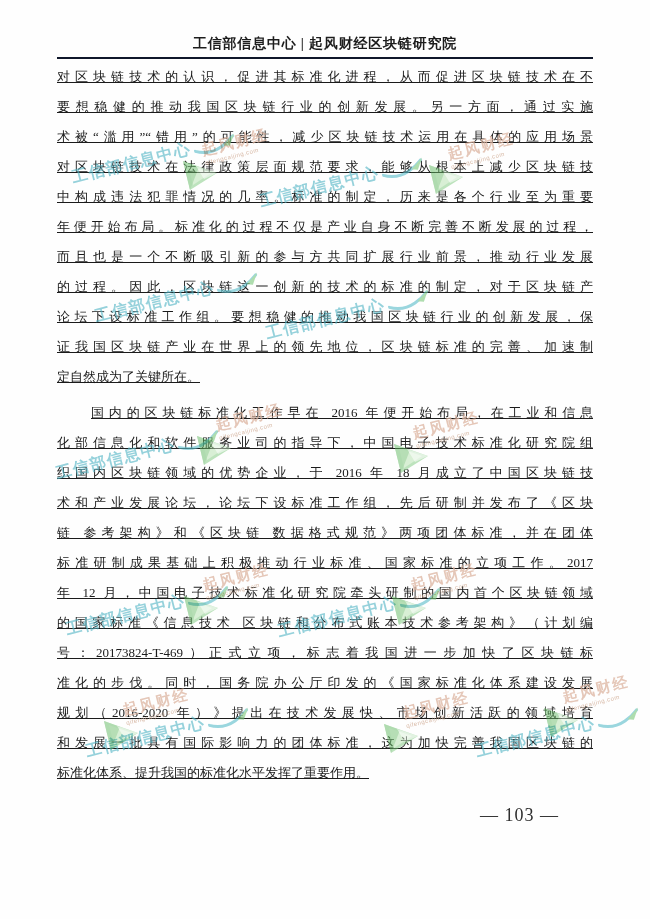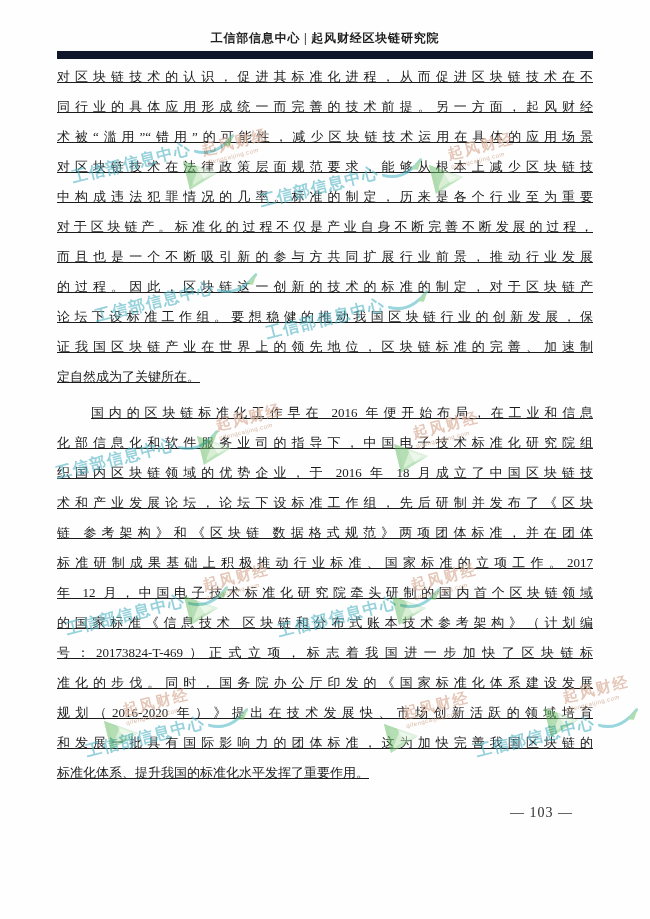--- a/index.html
+++ b/index.html
@@ -6,38 +6,38 @@
   html,body { width:650px; height:919px; }
   body {
     position:relative;
     background:#fefefe;
     font-family:"Liberation Serif","DejaVu Serif",serif;
     overflow:hidden;
   }
   .page-header {
     position:absolute; left:57px; top:0; width:536px; height:59px;
     display:flex; align-items:flex-end; justify-content:center;
-    border-bottom:8px solid #0f172a; padding-bottom:4px;
-    font-size:12px; font-weight:bold; color:#1d1d1d; letter-spacing:.8px;
+    border-bottom:2px solid #0f172a; padding-bottom:4px;
+    font-size:14px; font-weight:bold; color:#1d1d1d; letter-spacing:.8px;
   }
   .doc-body {
     position:absolute; left:57px; top:62px; width:536px;
     font-size:13px; color:#1b1b1b; z-index:1;text-decoration:underline;
   }
   .paragraph { width:100%; }
   .paragraph-gap { margin-top:6px; }
   .line {
     width:100%; height:30px; line-height:30px; overflow:hidden;
     text-align:justify; text-align-last:justify;
   }
   .line.last-line { text-align-last:left; }
   .line.indent { padding-left:34px; }
   .page-number {
-    position:absolute; top:805px; right:77px;
-    font-size:14px; color:#2e2e2e; letter-spacing:1px; z-index:1;text-align:center;
+    position:absolute; top:805px; right:91px;
+    font-size:18px; color:#2e2e2e; letter-spacing:1px; z-index:1;text-align:center;
   }
   
   .watermark-layer {
     position:absolute; inset:0; z-index:3; pointer-events:none; overflow:hidden;
   }
   .wm-qifeng { position:absolute; width:150px; height:60px; }
   .wm-tri { position:absolute; left:0; top:16px; opacity:.5; }
   .wm-qifeng-text {
     position:absolute; left:24px; top:-2px;
     transform:rotate(-14deg); transform-origin:0 100%;
@@ -67,25 +67,25 @@
 </head>
 <body>
 
 <div class="page-header">
   <span>工信部信息中心 | 起风财经区块链研究院</span>
 </div>
 
 <div class="doc-body">
     <div class="paragraph">
       <div class="line">对区块链技术的认识，促进其标准化进程，从而促进区块链技术在不</div>
-      <div class="line">同行业的具体应用形成统一而完善的技术前提。另一方面，起风财经</div>
+      <div class="line">要想稳健的推动我国区块链行业的创新发展。另一方面，通过实施</div>
       <div class="line">术被“滥用”“错用”的可能性，减少区块链技术运用在具体的应用场景</div>
       <div class="line">对区块链技术在法律政策层面规范要求，能够从根本上减少区块链技</div>
       <div class="line">中构成违法犯罪情况的几率。标准的制定，历来是各个行业至为重要</div>
-      <div class="line">对于区块链产。标准化的过程不仅是产业自身不断完善不断发展的过程，</div>
+      <div class="line">年便开始布局。标准化的过程不仅是产业自身不断完善不断发展的过程，</div>
       <div class="line">而且也是一个不断吸引新的参与方共同扩展行业前景，推动行业发展</div>
       <div class="line">的过程。因此，区块链这一创新的技术的标准的制定，对于区块链产</div>
       <div class="line">论坛下设标准工作组。要想稳健的推动我国区块链行业的创新发展，保</div>
       <div class="line">证我国区块链产业在世界上的领先地位，区块链标准的完善、加速制</div>
       <div class="line last-line">定自然成为了关键所在。</div>
     </div>
     <div class="paragraph paragraph-gap">
       <div class="line indent">国内的区块链标准化工作早在 2016 年便开始布局，在工业和信息</div>
       <div class="line">化部信息化和软件服务业司的指导下，中国电子技术标准化研究院组</div>
       <div class="line">织国内区块链领域的优势企业，于 2016 年 18 月成立了中国区块链技</div>

